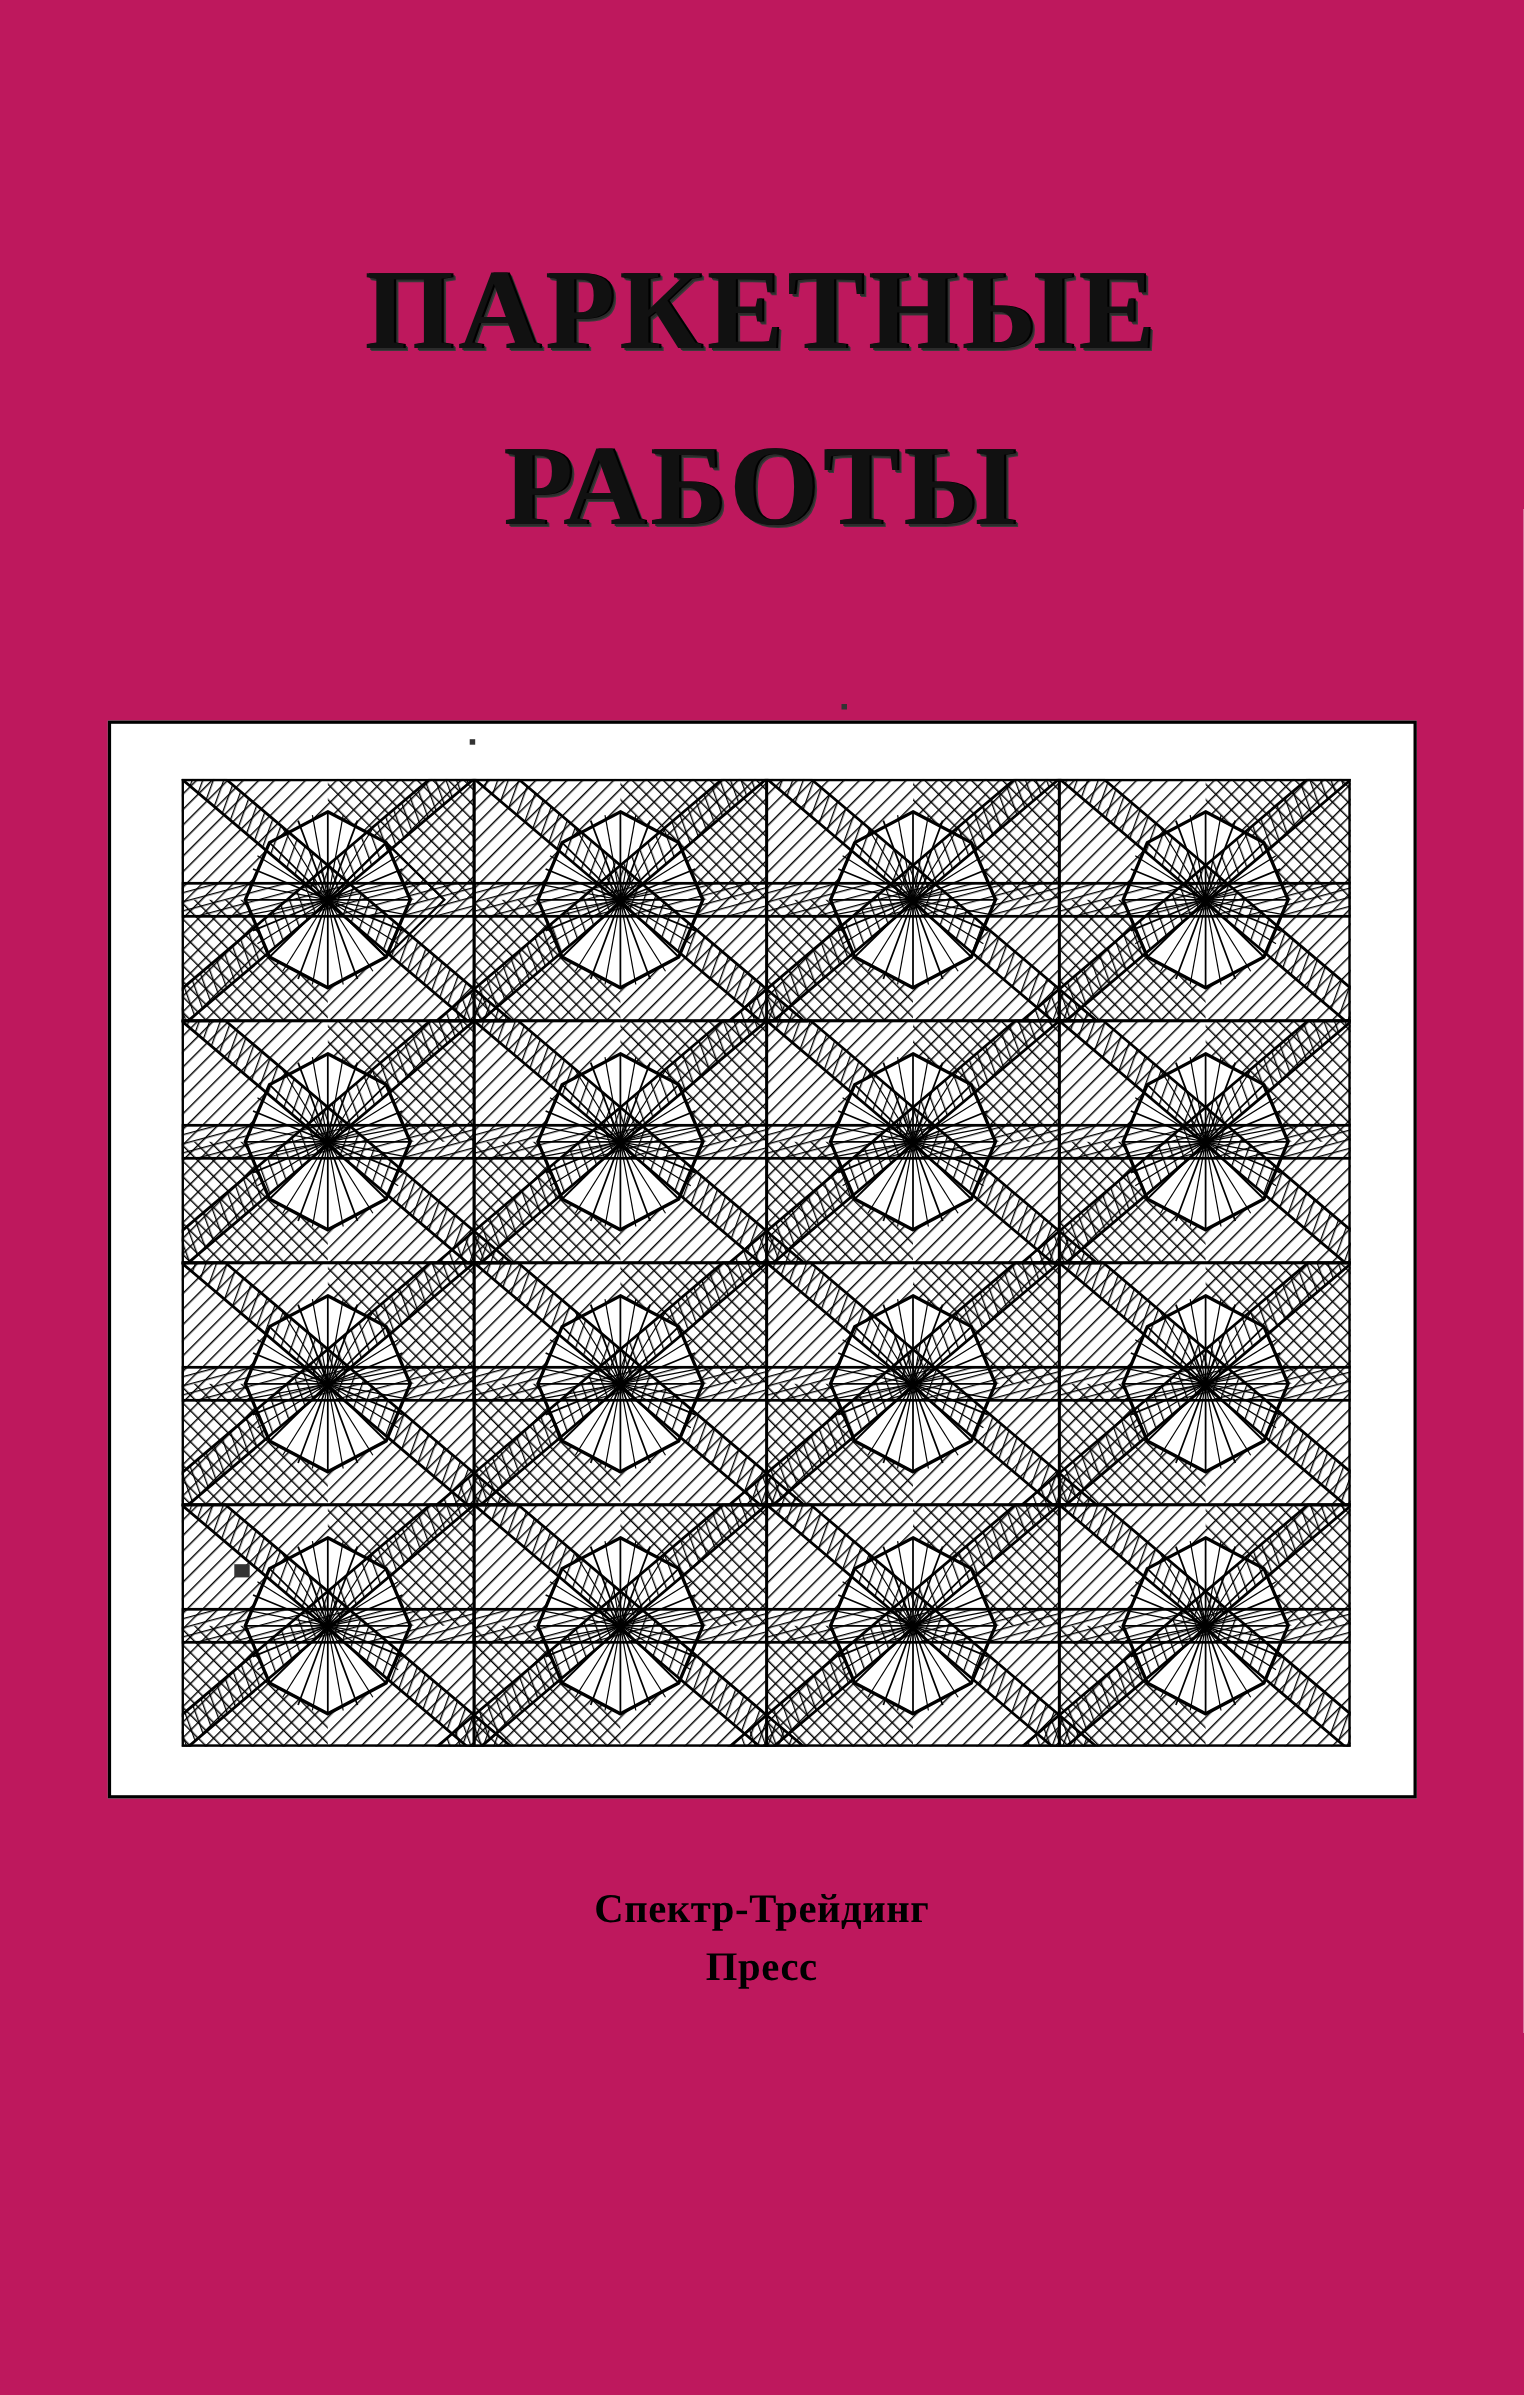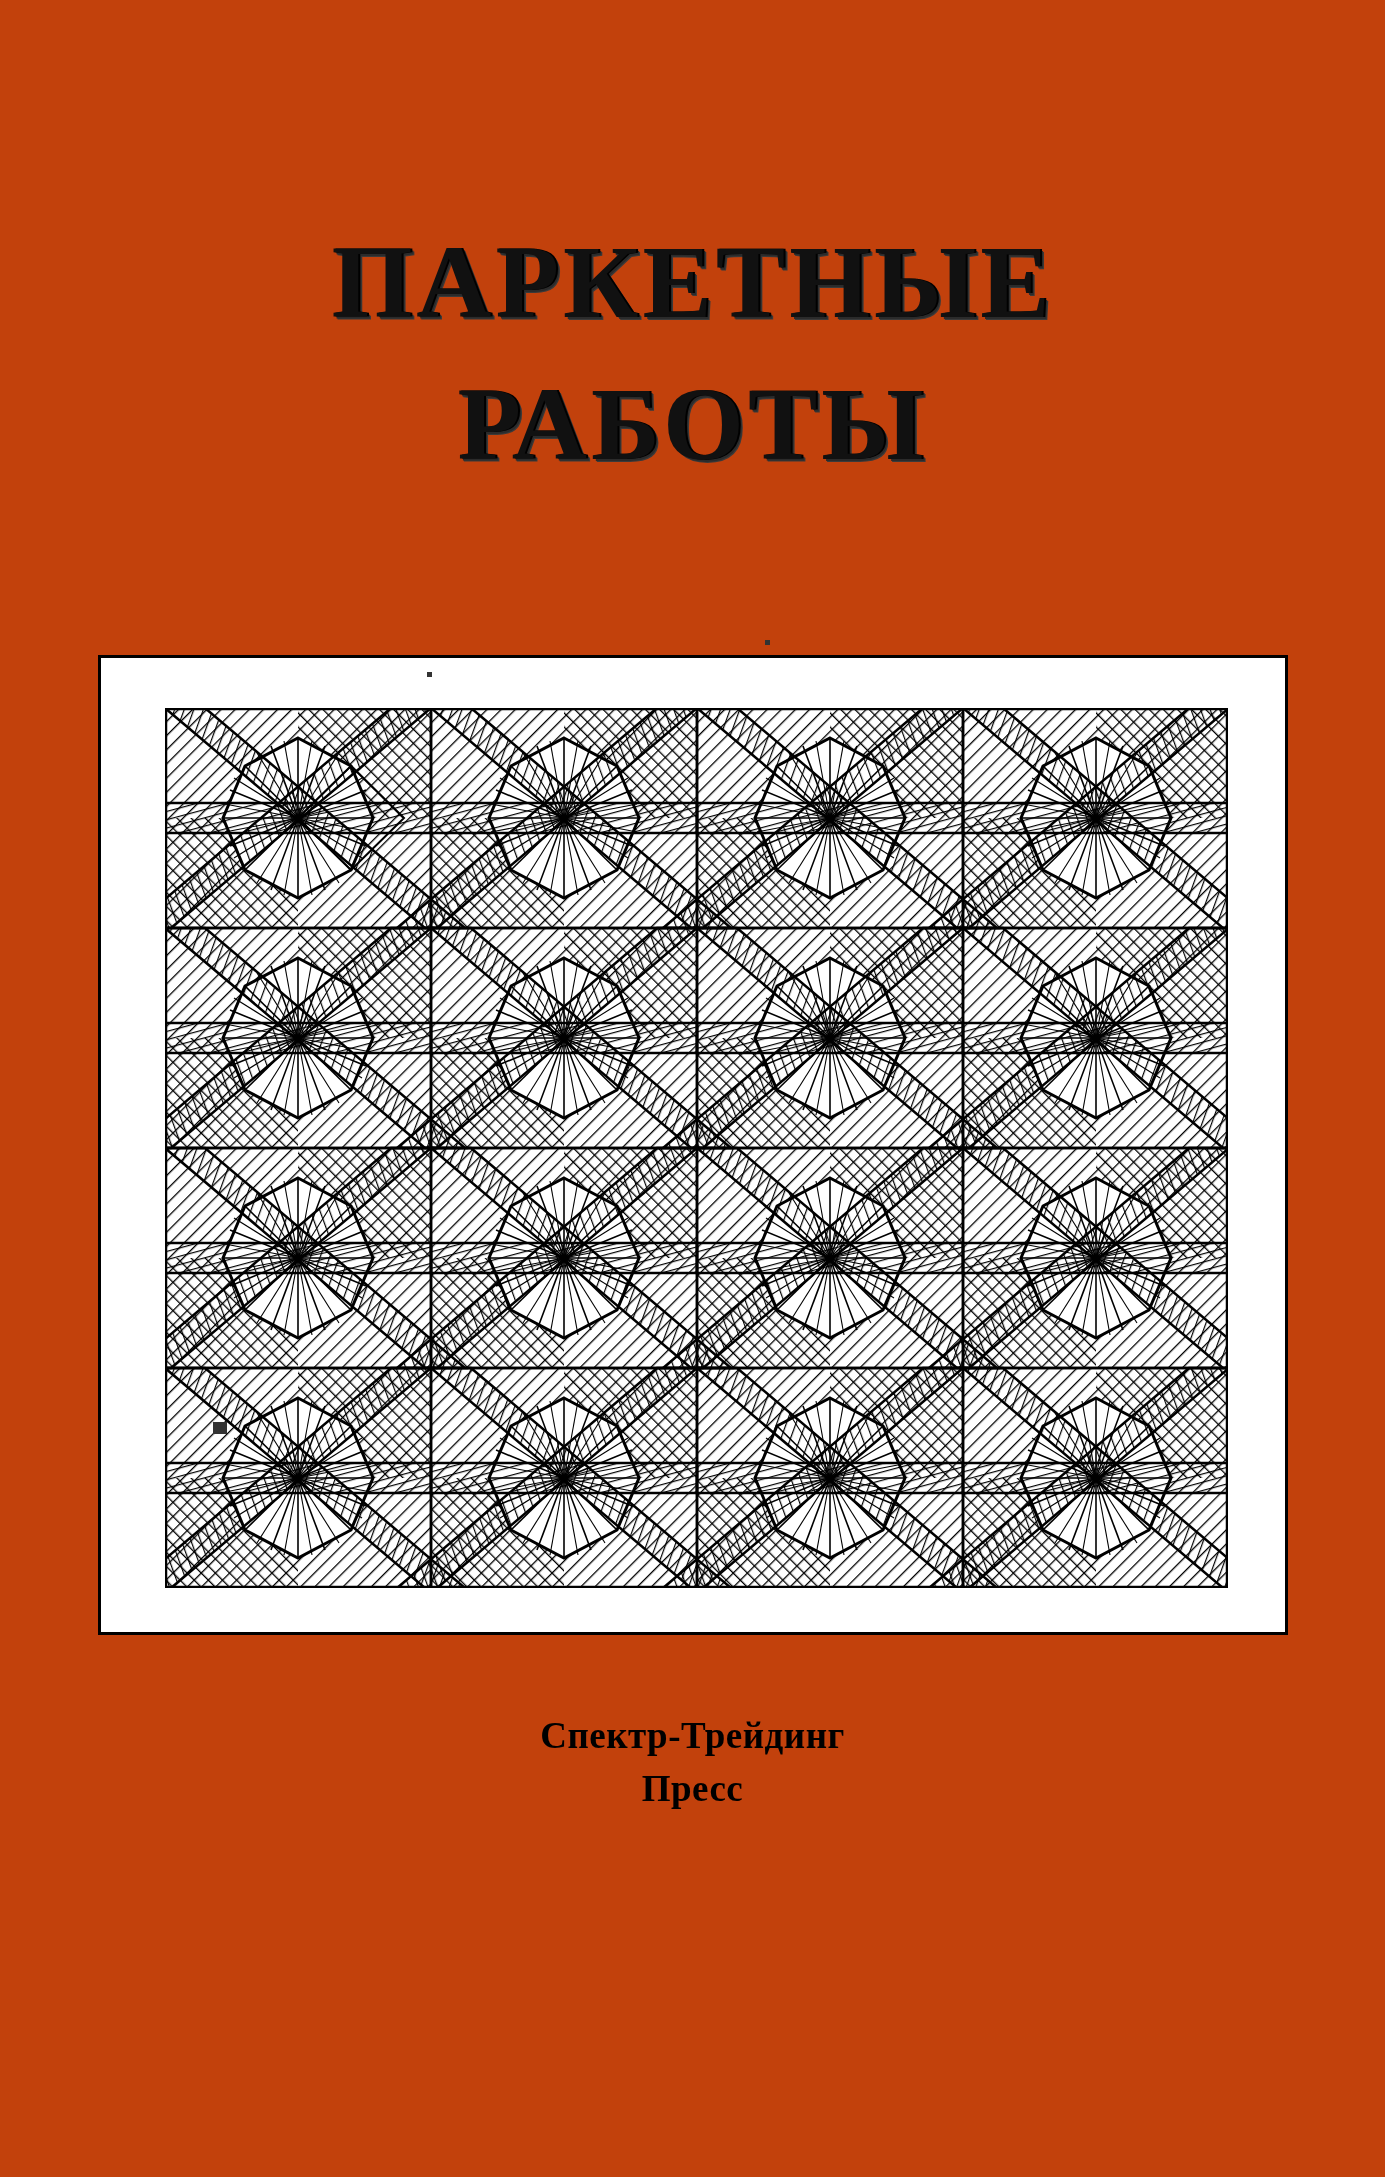--- a/index.html
+++ b/index.html
@@ -12,21 +12,21 @@
     height: 2177px;
     position: relative;
     font-family: "Liberation Serif", serif;
     color: #000000;
     overflow: hidden;
   }
 
   .page {
     position: absolute;
     inset: 0;
-    background: #c2410c;
+    background: #be185d;
   }
 
   
   .title-block {
     position: absolute;
     left: 0;
     right: 0;
     top: 230px;
     text-align: center;
   }
@@ -39,21 +39,21 @@
        2px 0 0 #000,
        3px 2px 0 #2b2b2b,
        4px 3px 0 #3a3a3a;
     line-height: 1.0;
   }
   .title-line-1 {
     font-size: 104px;
   }
   .title-line-2 {
     font-size: 104px;
-    margin-top: 38px;
+    margin-top: 56px;
   }
 
   
   .illustration {
     position: absolute;
     left: 98px;
     top: 655px;
     width: 1190px;
     height: 980px;
     border: 3px solid #000000;

